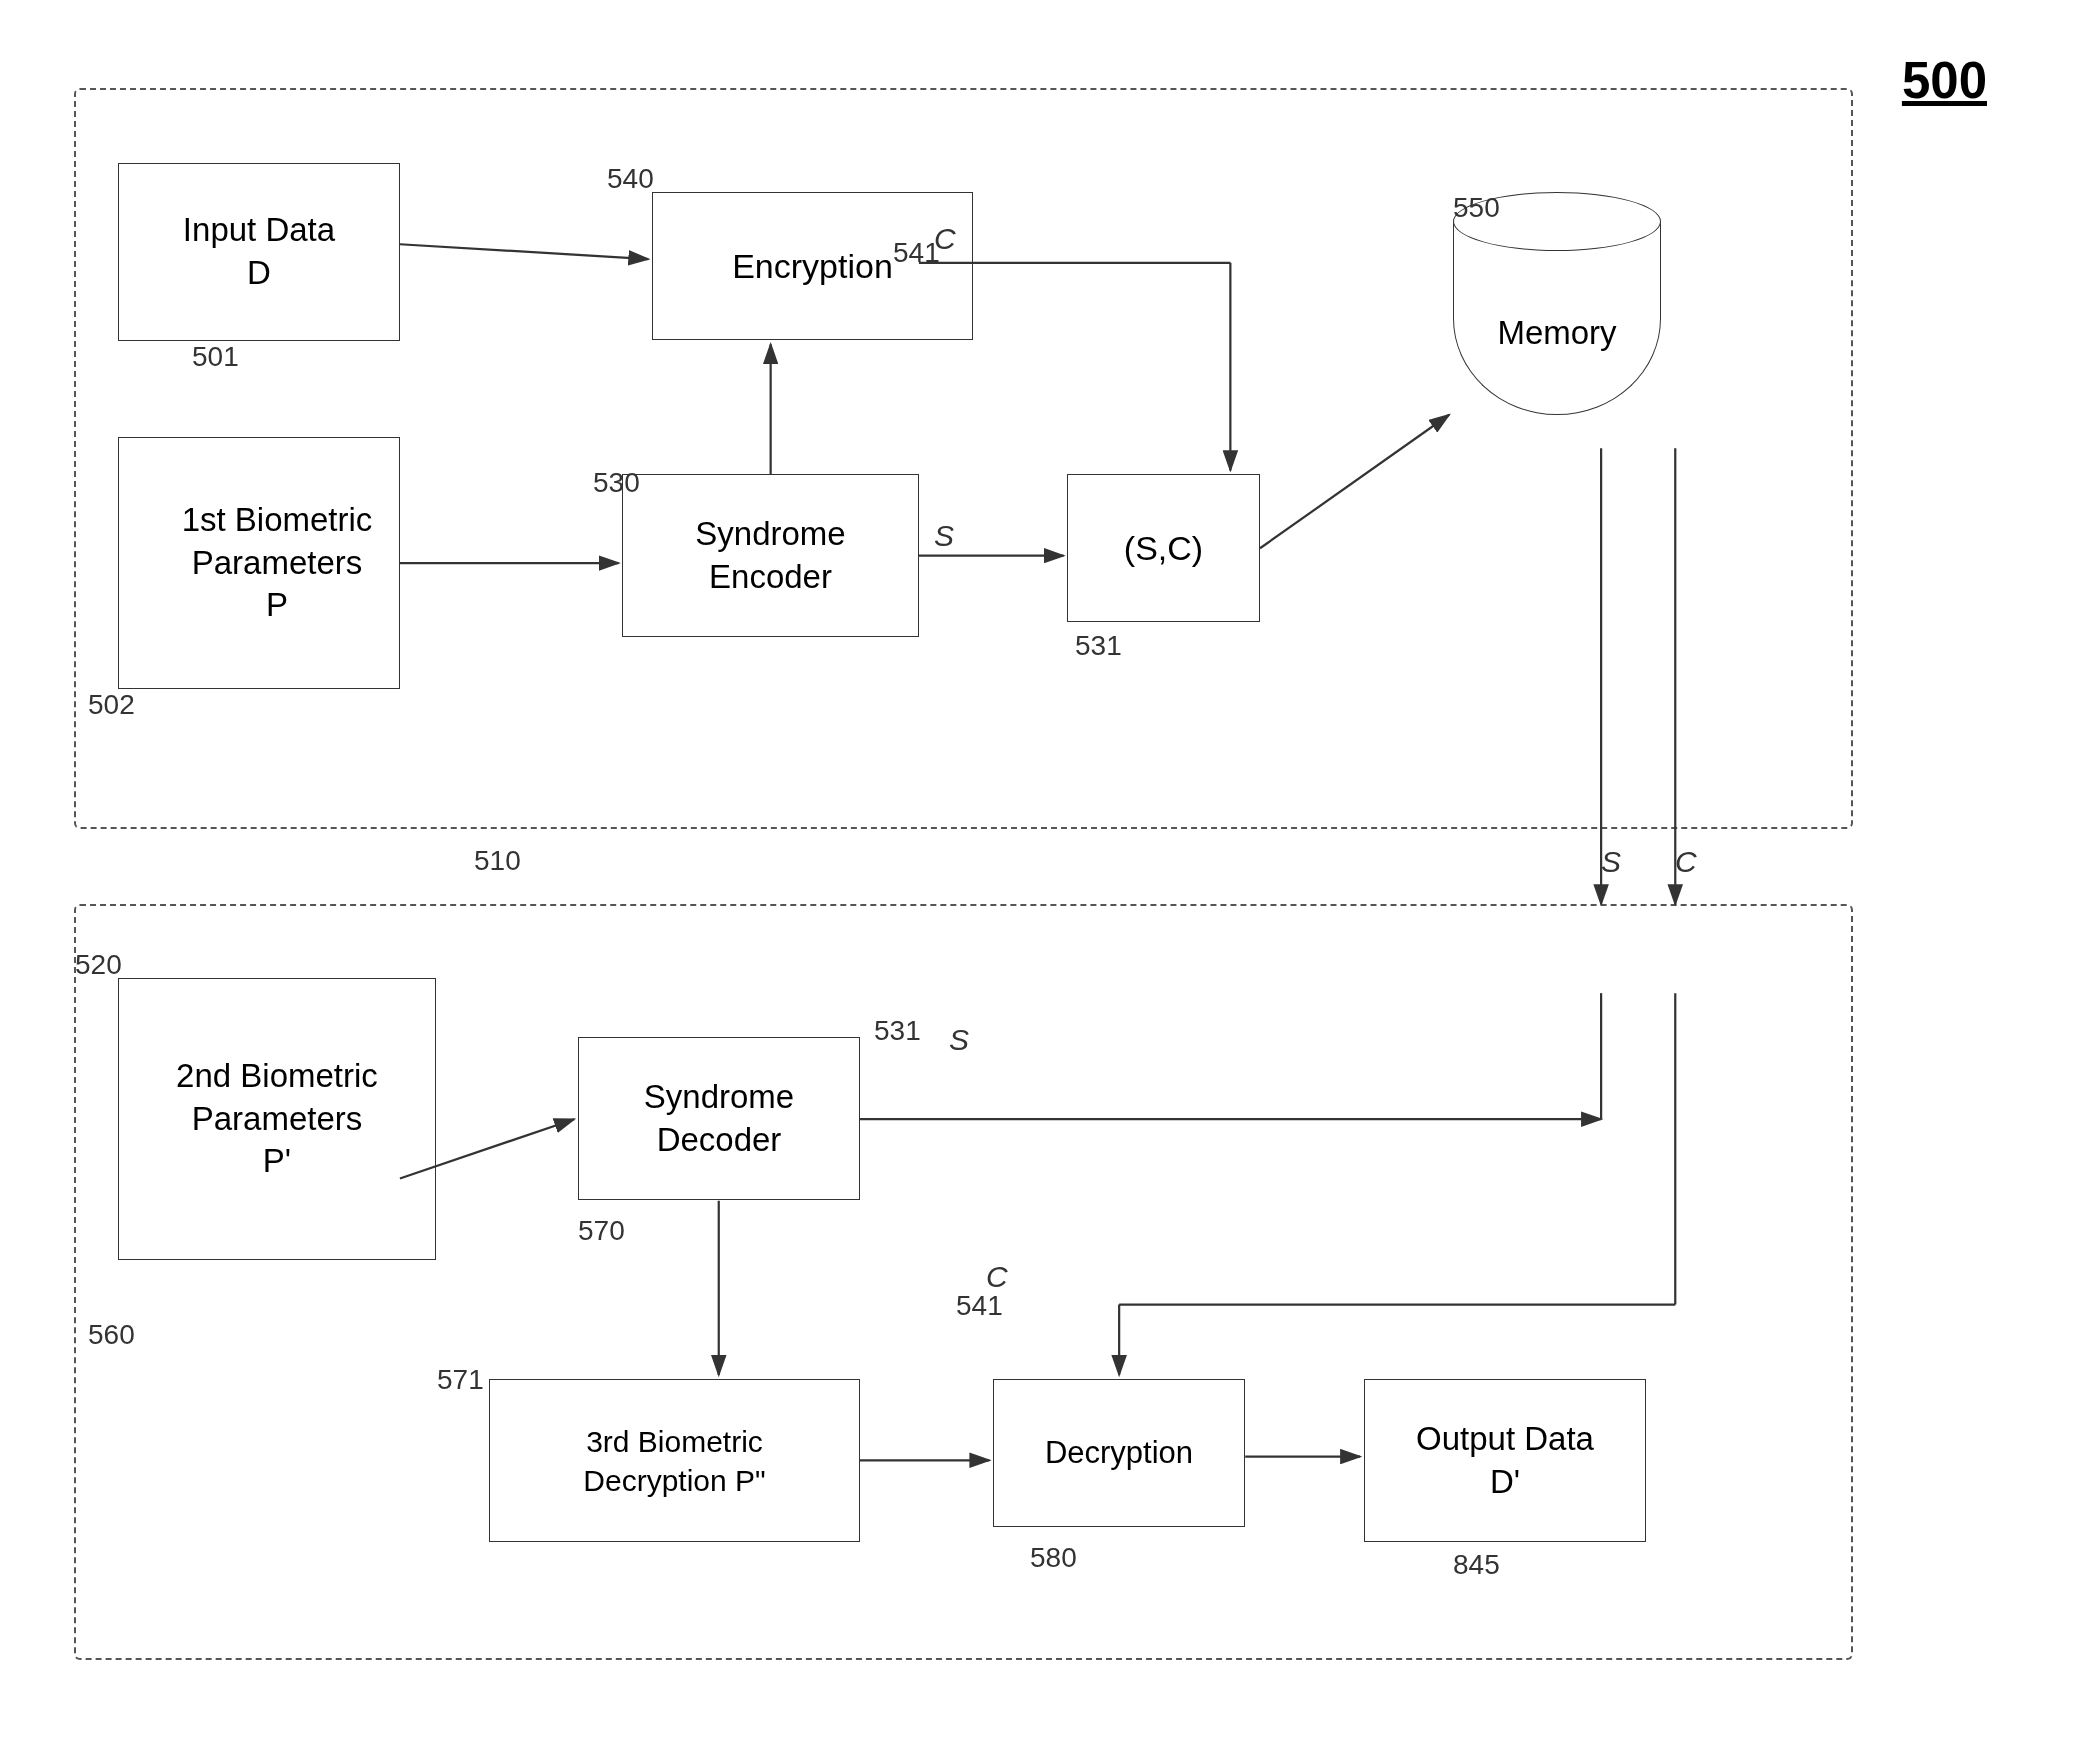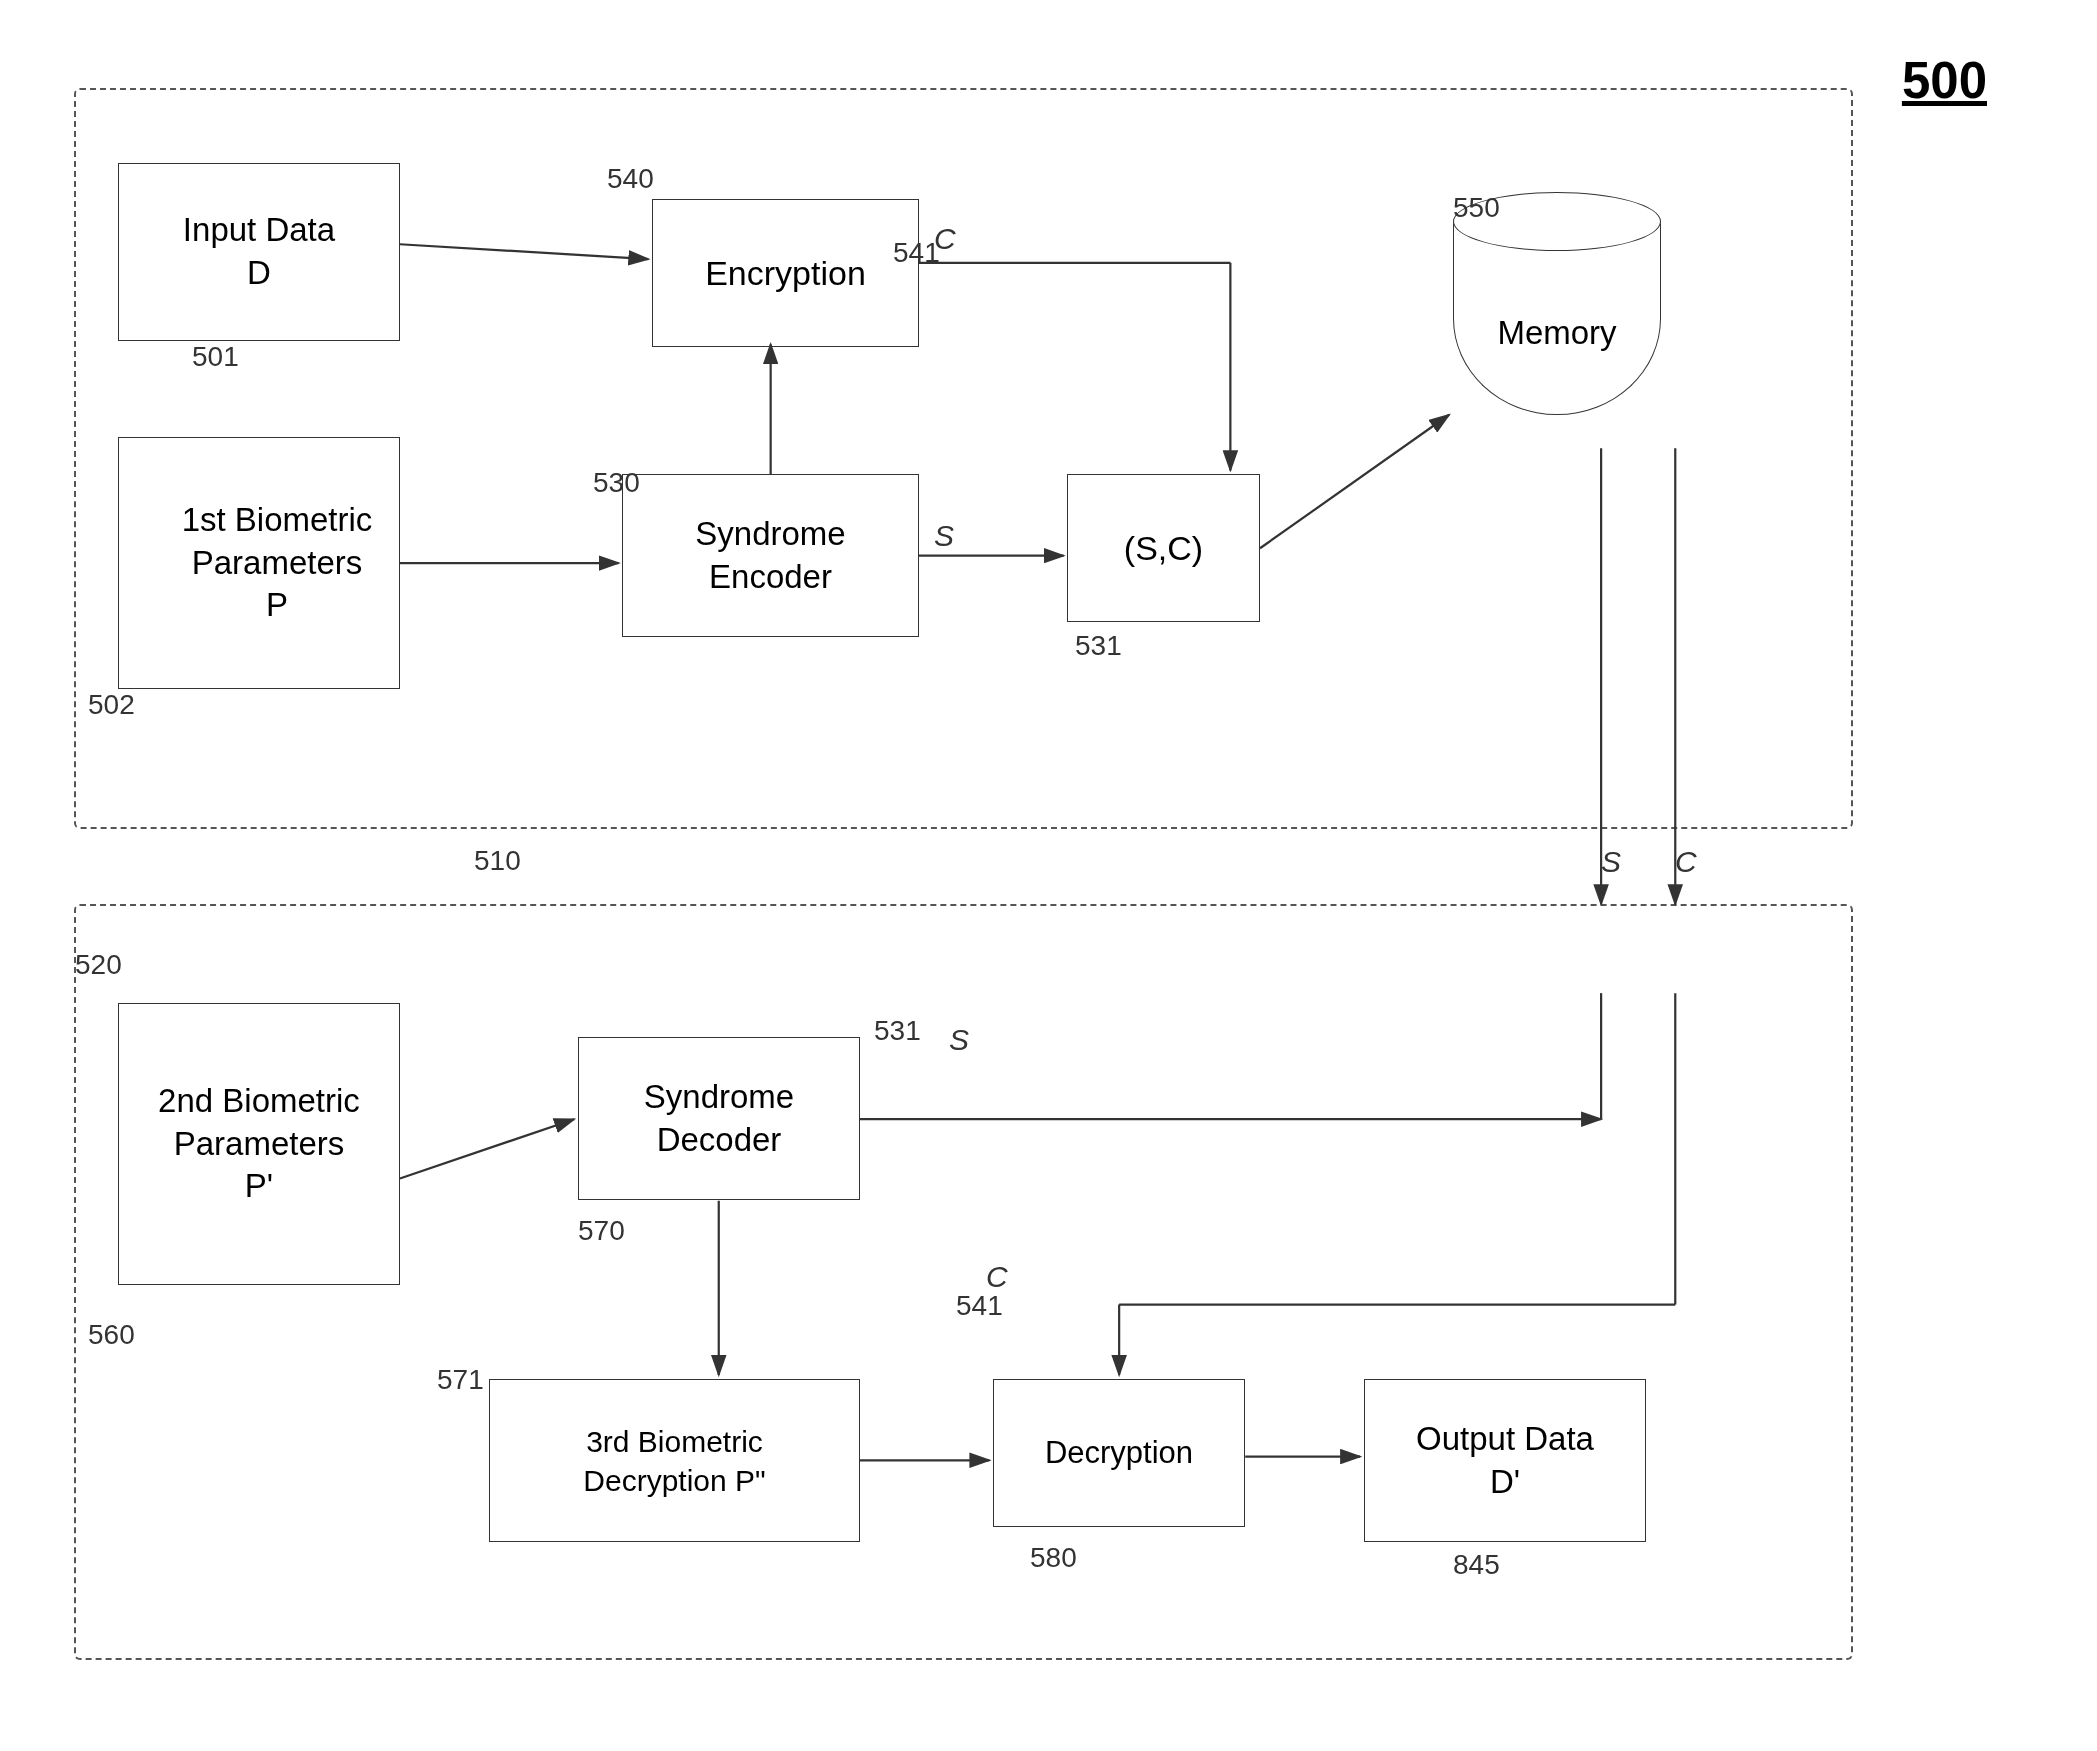--- a/index.html
+++ b/index.html
@@ -141,21 +141,21 @@
   </div>
   <div class="ref-num" style="top:297px; left:148px;">501</div>
 
   <div class="comp-box" style="top:393px; left:74px; width:282px; height:252px;padding-left:36px;">
     <span style="white-space:pre-line; font-size:33px;">1st Biometric
 Parameters
 P</span>
   </div>
   <div class="ref-num" style="top:645px; left:44px;">502</div>
 
-  <div class="comp-box" style="top:148px; left:608px; width:267px; height:148px;margin-top:7px;">
+  <div class="comp-box" style="top:148px; left:608px; width:321px; height:148px;">
     <span style="font-size:34px;">Encryption</span>
   </div>
   <div class="ref-num" style="top:119px; left:563px;">540</div>
 
   <div class="comp-box" style="top:430px; left:578px; width:297px; height:163px;">
     <span style="white-space:pre-line; font-size:33px;">Syndrome
 Encoder</span>
   </div>
   <div class="ref-num" style="top:423px; left:549px;">530</div>
 
@@ -170,21 +170,21 @@
       <div class="cyl-top"></div>
       <div class="cyl-label">Memory</div>
     </div>
   </div>
   <div class="ref-num" style="top:148px; left:1409px;">550</div>
 
   <div class="ref-num" style="top:801px; left:430px;">510</div>
 
   <div class="ref-num" style="top:905px; left:31px;">520</div>
 
-  <div class="comp-box" style="top:959px; left:74px; width:282px; height:282px;">
+  <div class="comp-box" style="top:934px; left:74px; width:318px; height:282px;">
     <span style="white-space:pre-line; font-size:33px;">2nd Biometric
 Parameters
 P'</span>
   </div>
   <div class="ref-num" style="top:1275px; left:44px;">560</div>
 
   <div class="comp-box" style="top:993px; left:534px; width:282px; height:163px;">
     <span style="white-space:pre-line; font-size:33px;">Syndrome
 Decoder</span>
   </div>

